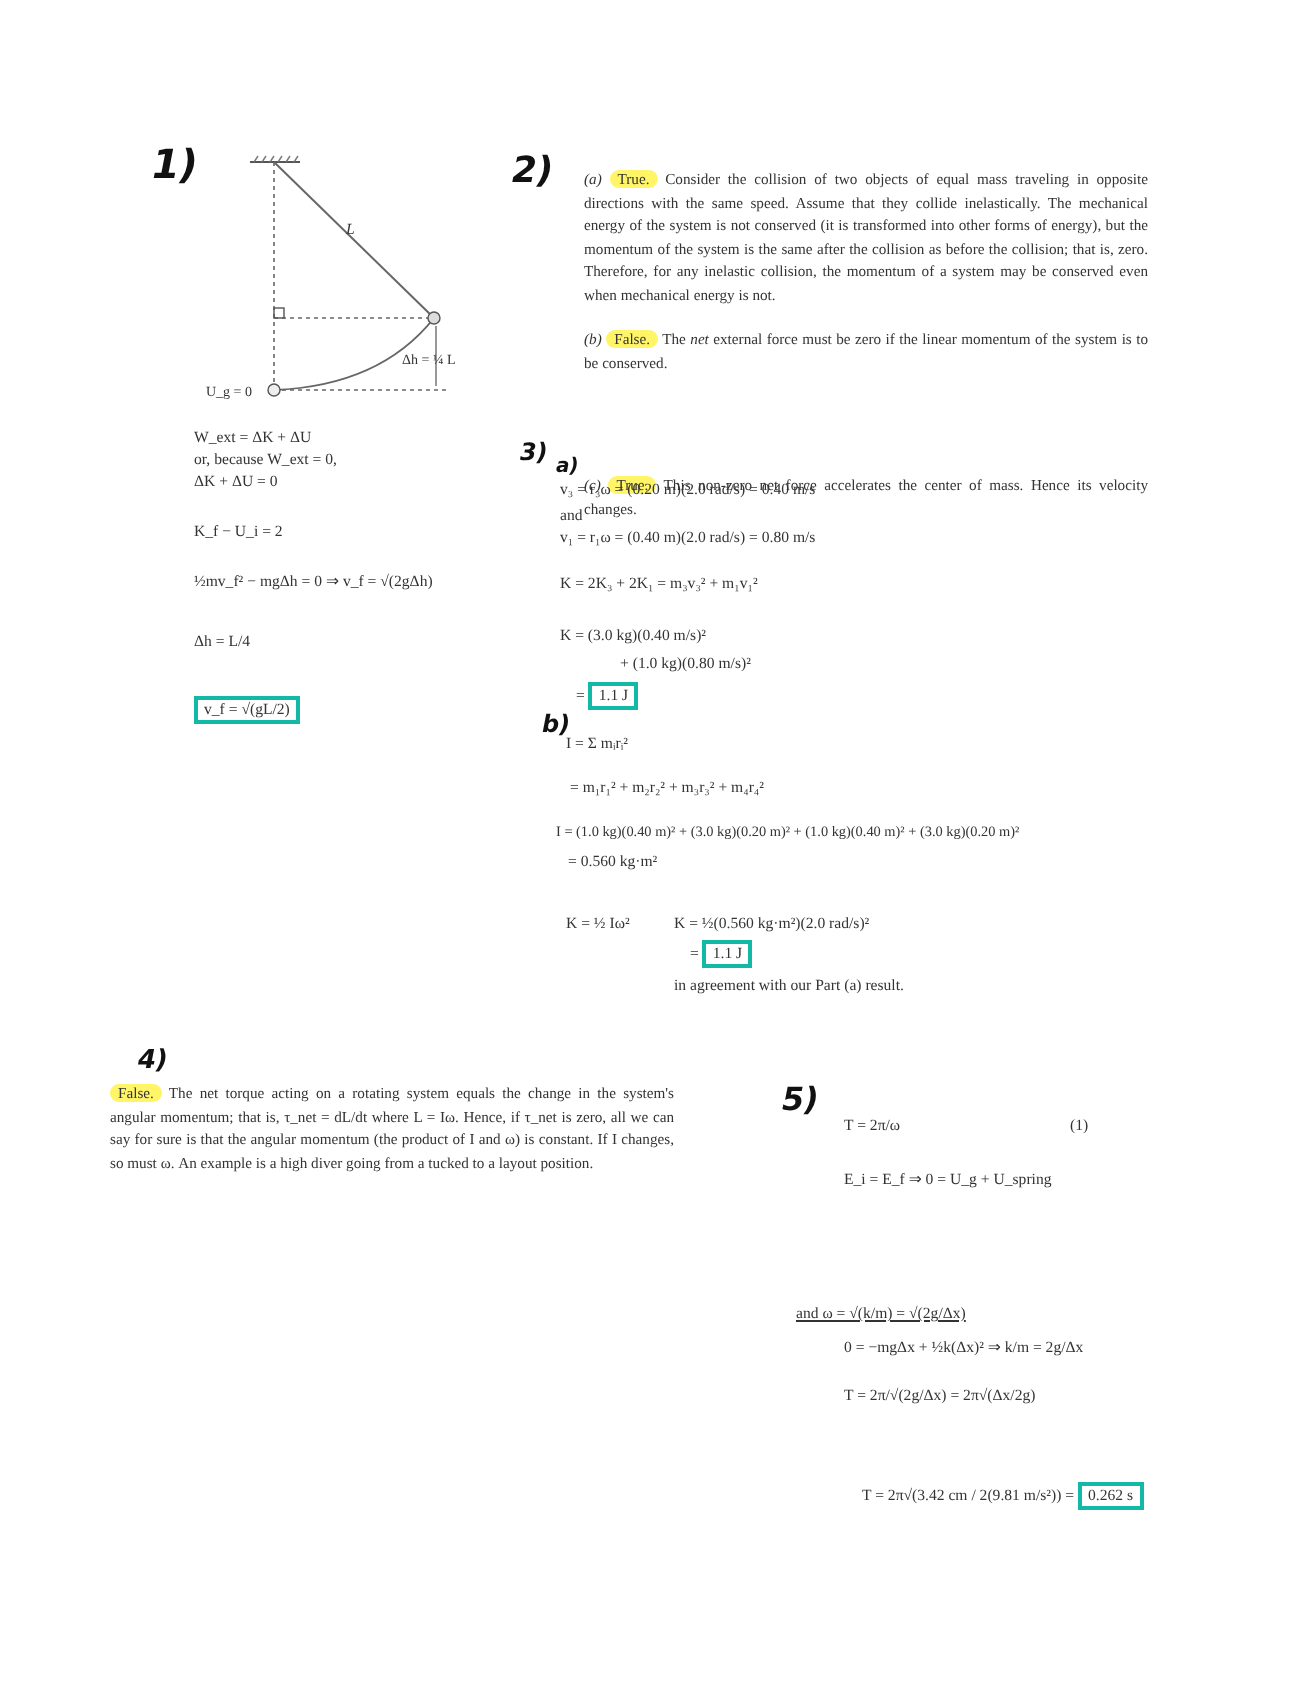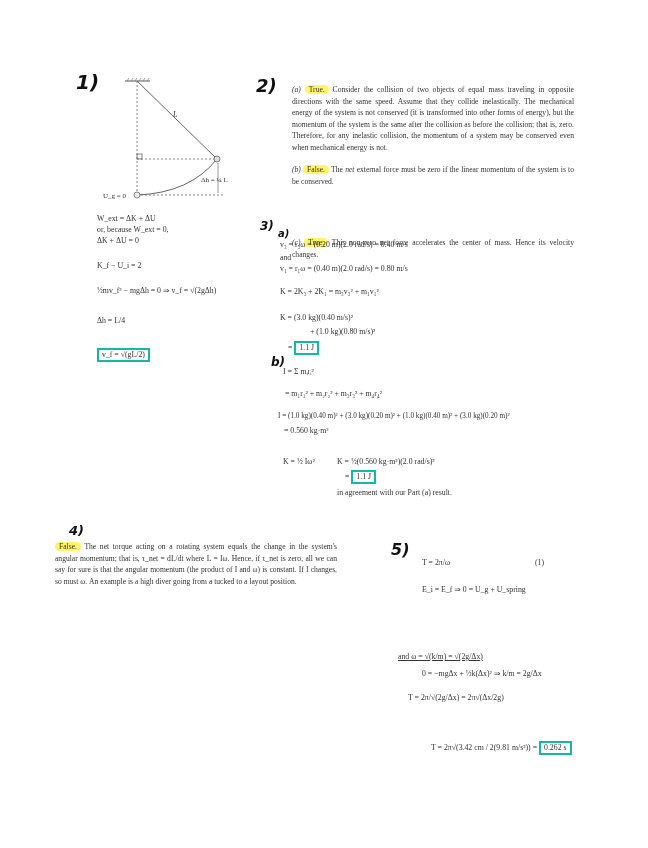--- a/index.html
+++ b/index.html
@@ -95,14 +95,14 @@
 <div class="abs para" style="left:55px;top:541px;width:282px;">
   <span class="hl">False.</span><span> The net torque acting on a rotating system equals the change in the system's angular momentum; that is, τ_net = dL/dt where L = Iω. Hence, if τ_net is zero, all we can say for sure is that the angular momentum (the product of I and ω) is constant. If I changes, so must ω. An example is a high diver going from a tucked to a layout position.</span>
 </div>
 
 <div class="abs hand" style="left:391px;top:540px;font-size:16px;">5)</div>
 <div class="abs eq" style="left:422px;top:557px;">T = 2π/ω</div>
 <div class="abs eq" style="left:535px;top:557px;">(1)</div>
 <div class="abs eq" style="left:422px;top:584px;">E_i = E_f ⇒ 0 = U_g + U_spring</div>
 <div class="abs eq" style="left:422px;top:628px;margin-top:40px;">0 = −mgΔx + ½k(Δx)² ⇒ k/m = 2g/Δx</div>
 <div class="abs eq" style="left:398px;top:651px;text-decoration:underline;">and ω = √(k/m) = √(2g/Δx)</div>
-<div class="abs eq" style="left:408px;top:692px;text-align:right;">T = 2π/√(2g/Δx) = 2π√(Δx/2g)</div>
+<div class="abs eq" style="left:422px;top:692px;text-align:right;">T = 2π/√(2g/Δx) = 2π√(Δx/2g)</div>
 <div class="abs eq" style="left:431px;top:741px;"><span>T = 2π√(3.42 cm / 2(9.81 m/s²)) =</span> <span class="box">0.262 s</span></div>
 
 </body></html>

